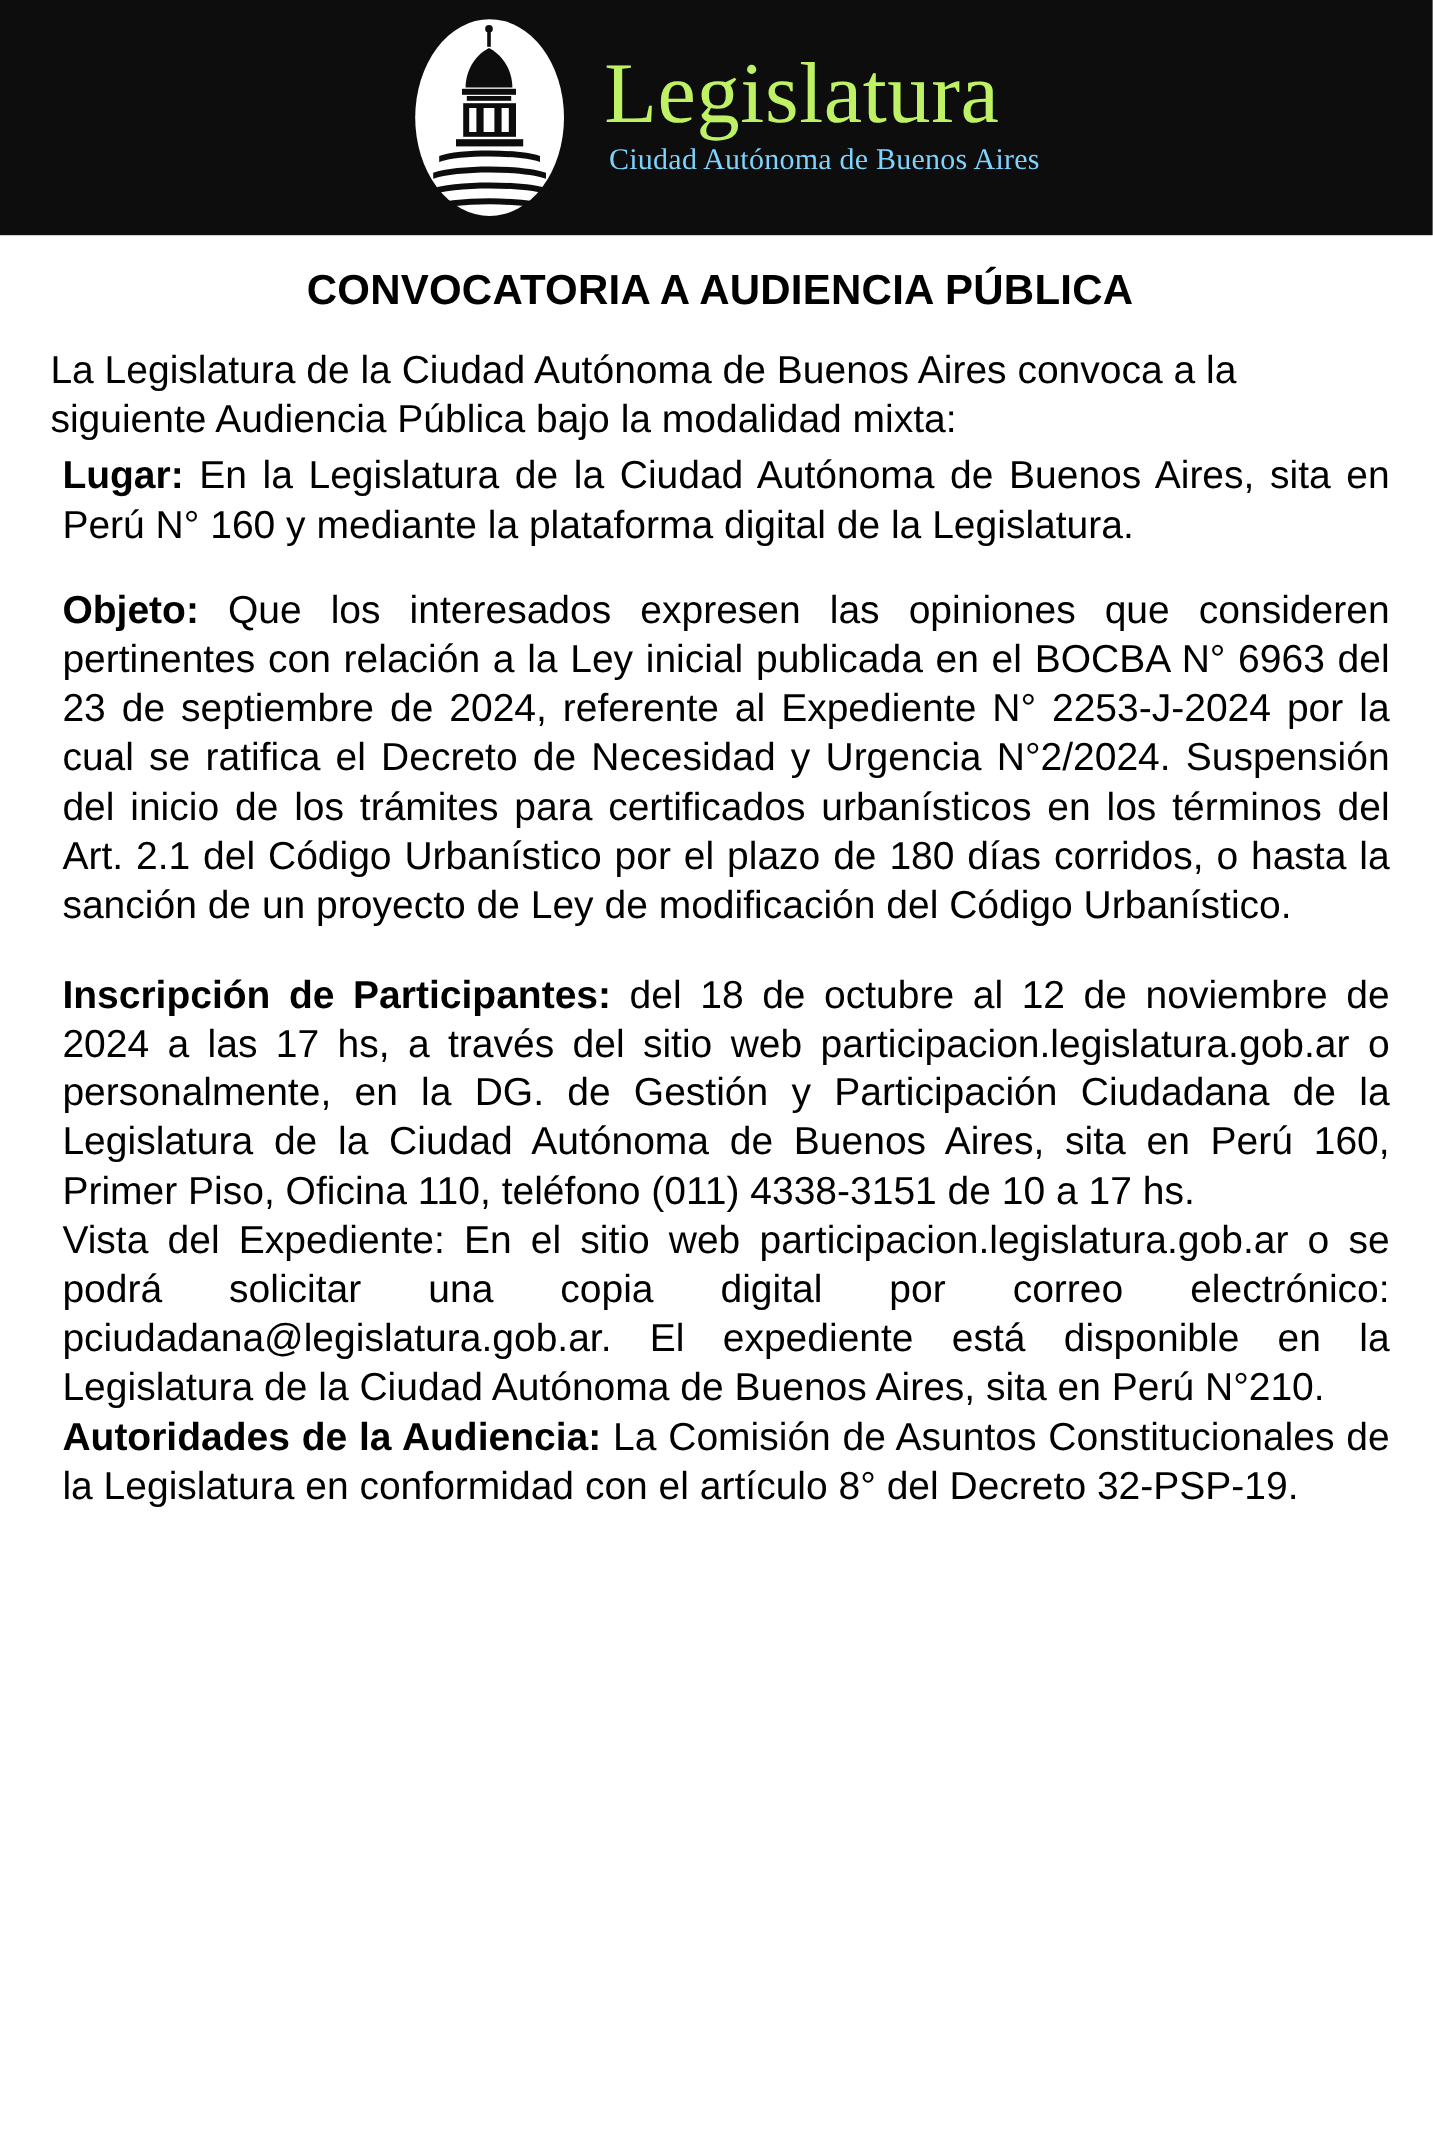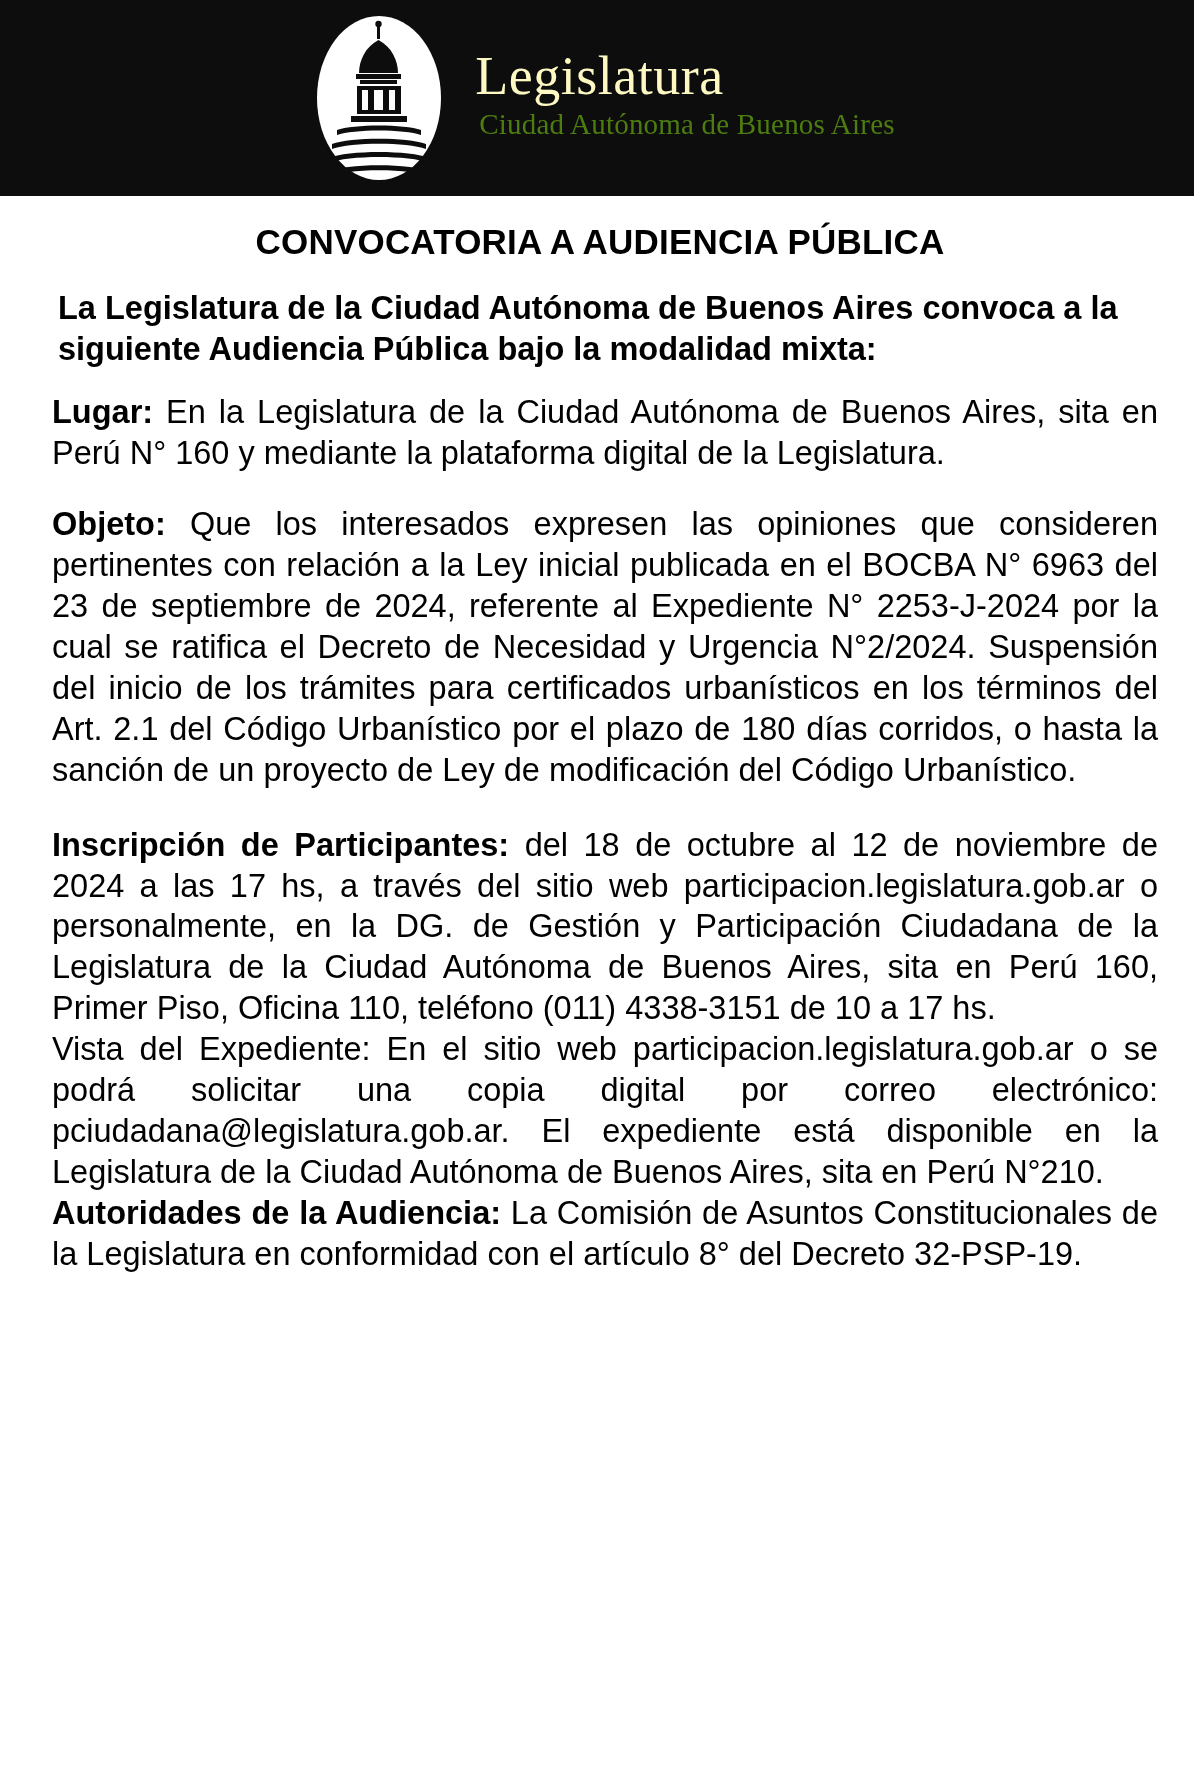--- a/index.html
+++ b/index.html
@@ -48,30 +48,30 @@
   }
   .logo-mark svg { display: block; }
   .wordmark {
     display: flex;
     flex-direction: column;
     justify-content: center;
     padding-bottom: 6px;
   }
   .wordmark .main {
     font-family: "Liberation Serif", serif;
-    color: #fef9c3;
-    font-size: 54px;
+    color: #bef264;
+    font-size: 72px;
     line-height: 0.98;
     letter-spacing: 0.5px;
     font-weight: 400;
   }
   .wordmark .sub {
     font-family: "Liberation Serif", serif;
-    color: #4d7c0f;
-    font-size: 29px;
+    color: #7dd3fc;
+    font-size: 25px;
     line-height: 1.1;
     margin-top: 6px;
     letter-spacing: 0.2px;
     padding-left: 4px;
   }
 
   
   .content {
     box-sizing: border-box;
     padding: 18px 36px 0 42px;
@@ -91,25 +91,25 @@
     font-size: 32.5px;
     line-height: 1.26;
     text-align: justify;
     text-justify: inter-word;
     hyphens: none;
   }
   p.block.last-line-left {
     text-align-last: left;
   }
   .lead {
-    font-weight: bold;
+    font-weight: normal;
     text-align: left;
     font-size: 32.5px;
     line-height: 1.26;
-    margin: 16px;
+    margin: 0;
   }
   .spacer-sm { height: 6px; }
   .spacer-md { height: 30px; }
   .spacer-lg { height: 34px; }
 
   b.lbl { font-weight: bold; }
 </style>
 </head>
 <body>
 

